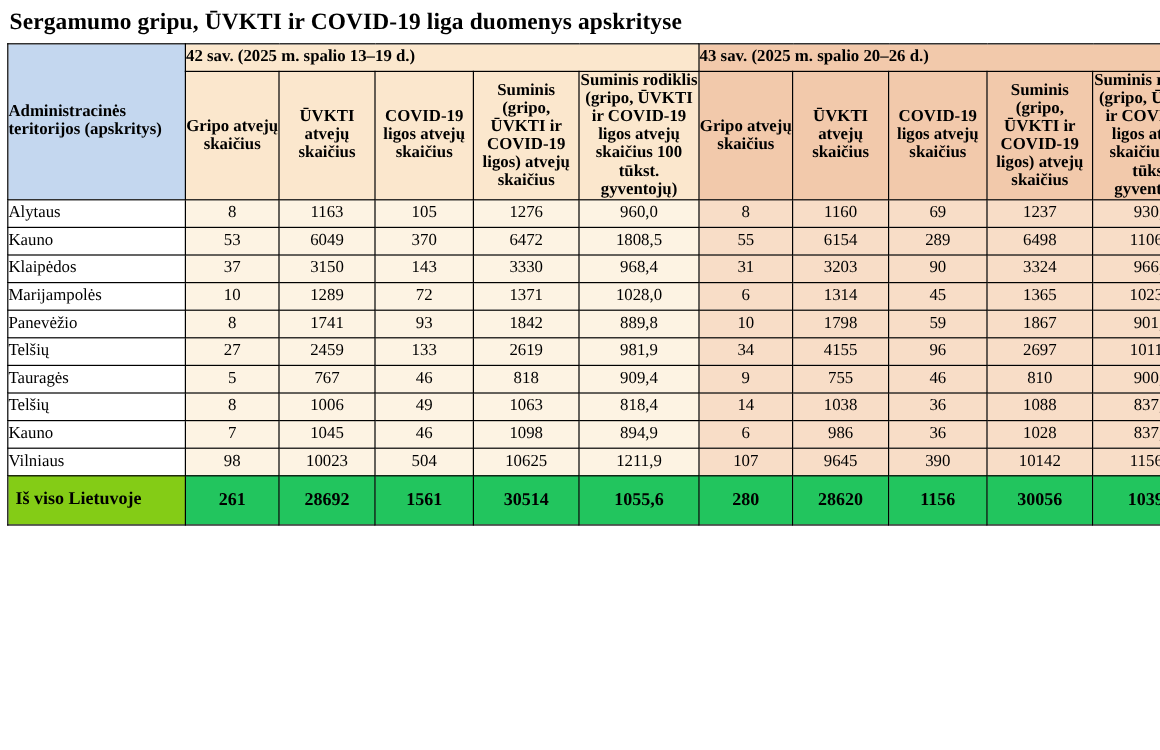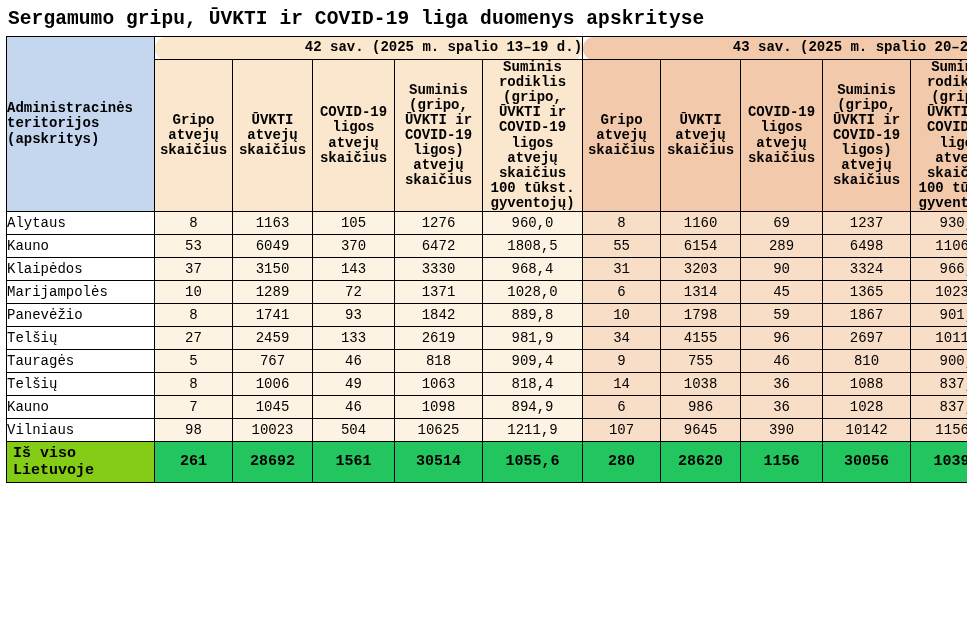--- a/index.html
+++ b/index.html
@@ -12,21 +12,20 @@
     height: 625px;
     font-family: "Liberation Serif", serif;
     color: #000000;
     overflow: hidden;
   }
   .page {
     position: relative;
     width: 967px;
     height: 625px;
     box-sizing: border-box;
-    font-family: Liberation Mono, monospace;
   }
   .title {
     font-size: 19.5px;
     font-weight: bold;
     padding: 8px 0 6px 8px;
     letter-spacing: 0.1px;
   }
   table.data {
     border-collapse: collapse;
     table-layout: fixed;
@@ -39,23 +38,22 @@
     font-size: 14px;
     line-height: 1.08;
     vertical-align: middle;
   }
   
   th.period {
     background: #f2c9ab;
     font-weight: bold;
     font-size: 14.5px;
     height: 22px;
-    text-align: right;
+    text-align: left;
     padding: 2px 0;
-    border-radius: 11px;
   }
   th.period.p1 { background: #fbe7cd; }
   th.corner {
     background: #c4d7ef;
     font-weight: bold;
     text-align: left;
     padding: 0 6px;
     font-size: 14.5px;
     vertical-align: middle;
     margin-top: 46px;

